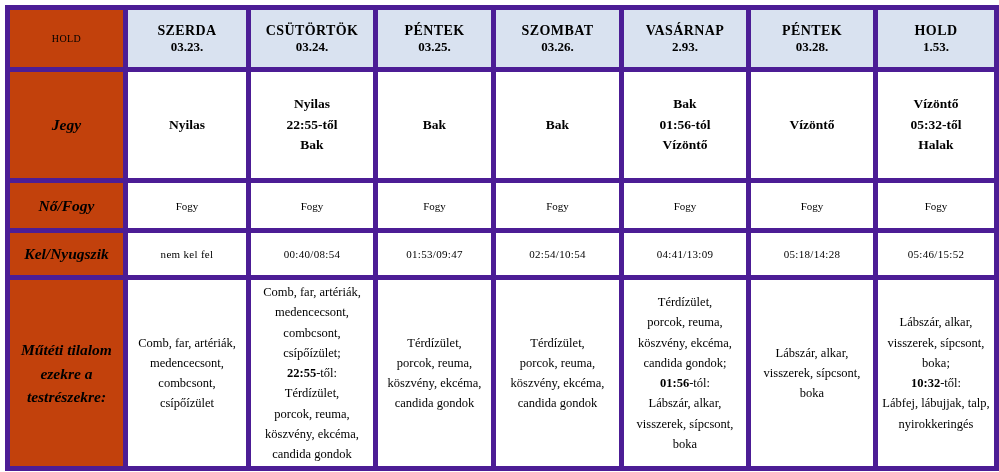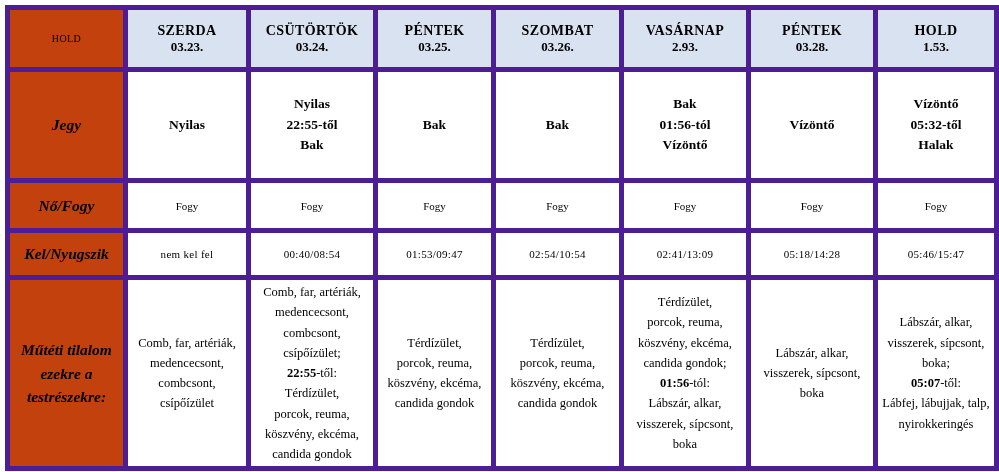--- a/index.html
+++ b/index.html
@@ -177,27 +177,27 @@
         <td>
             <div class="cell"><span>00:40/08:54</span></div>
           </td>
         <td>
             <div class="cell"><span>01:53/09:47</span></div>
           </td>
         <td>
             <div class="cell"><span>02:54/10:54</span></div>
           </td>
         <td>
-            <div class="cell"><span>02:41/13:09</span></div>
+            <div class="cell"><span>04:41/13:09</span></div>
           </td>
         <td>
             <div class="cell"><span>05:18/14:28</span></div>
           </td>
         <td>
-            <div class="cell"><span>05:46/15:47</span></div>
+            <div class="cell"><span>05:46/15:52</span></div>
           </td>
       </tr>
       <tr class="row-muteti">
         <th class="rowlabel">Műtéti tilalom
 ezekre a
 testrészekre:</th>
         <td>
             <div class="cell"><span>Comb, far, artériák,
 medencecsont,
 combcsont,
@@ -238,20 +238,20 @@
           </td>
         <td>
             <div class="cell"><span>Lábszár, alkar,
 visszerek, sípcsont,
 boka</span></div>
           </td>
         <td>
             <div class="cell"><span>Lábszár, alkar,
 visszerek, sípcsont,
 boka;
-</span><span class="b">05:07</span><span>-től:
+</span><span class="b">10:32</span><span>-től:
 Lábfej, lábujjak, talp,
 nyirokkeringés</span></div>
           </td>
       </tr>
     </tbody>
   </table>
 </div>
 
 </body></html>

